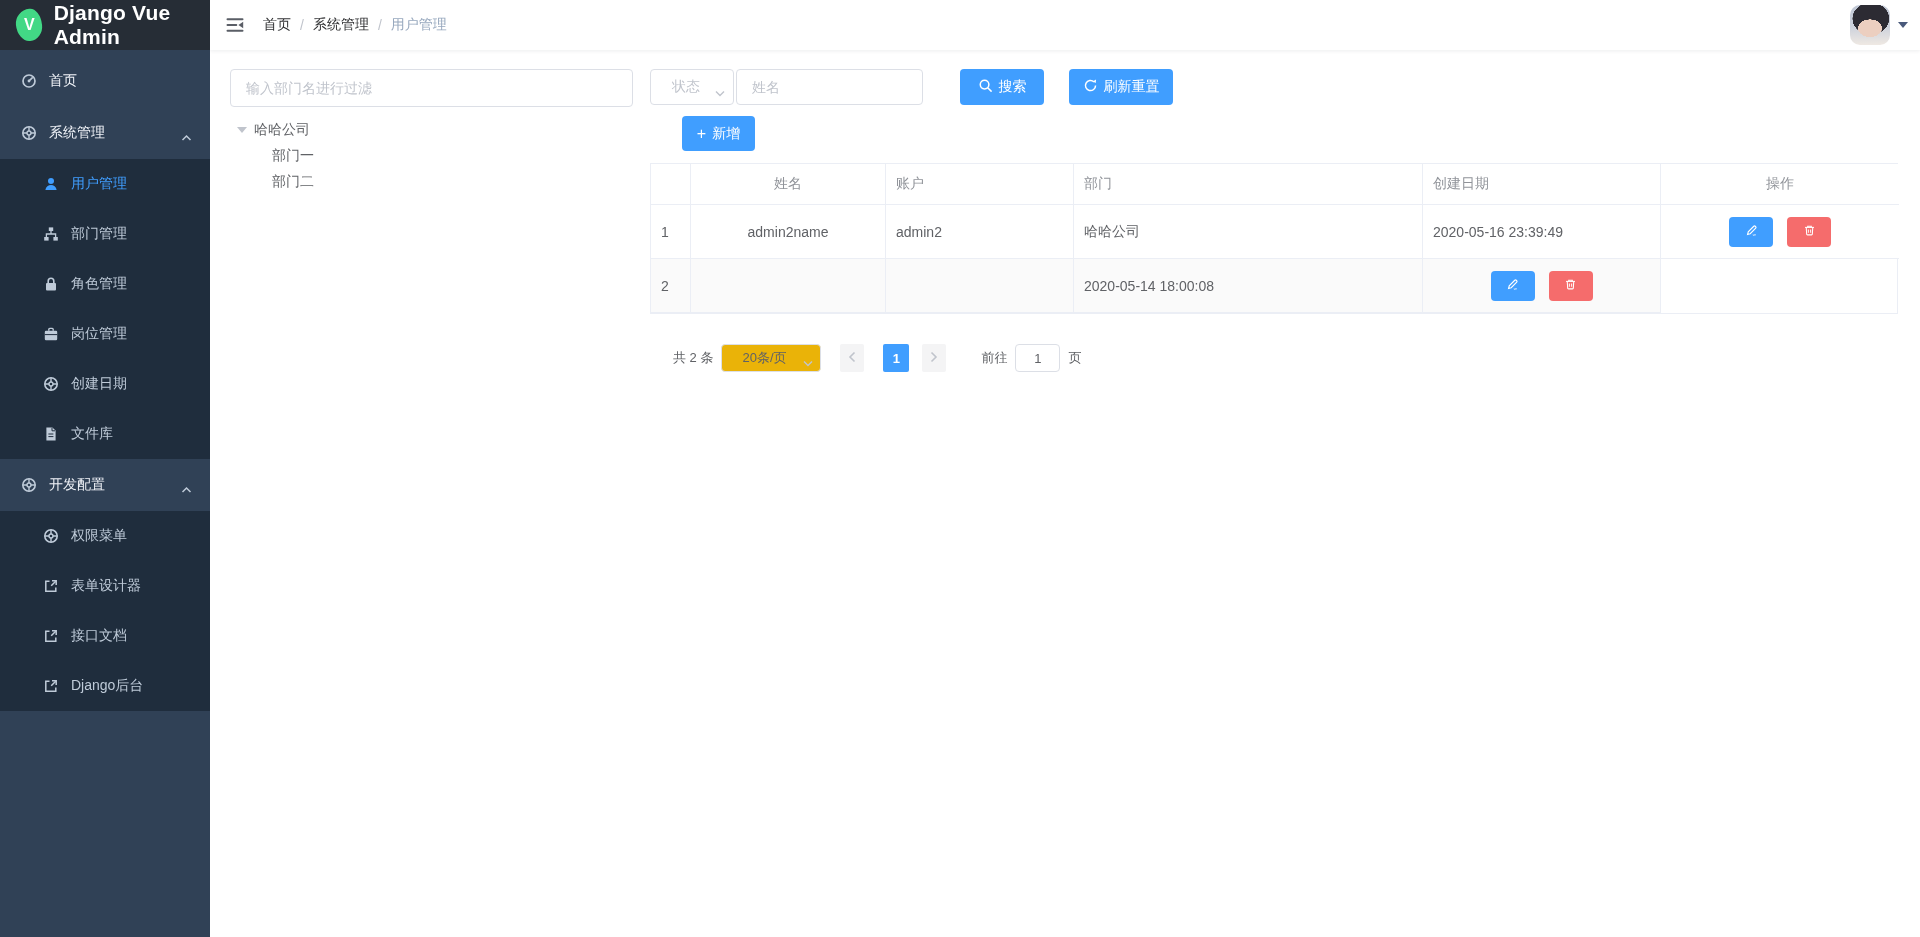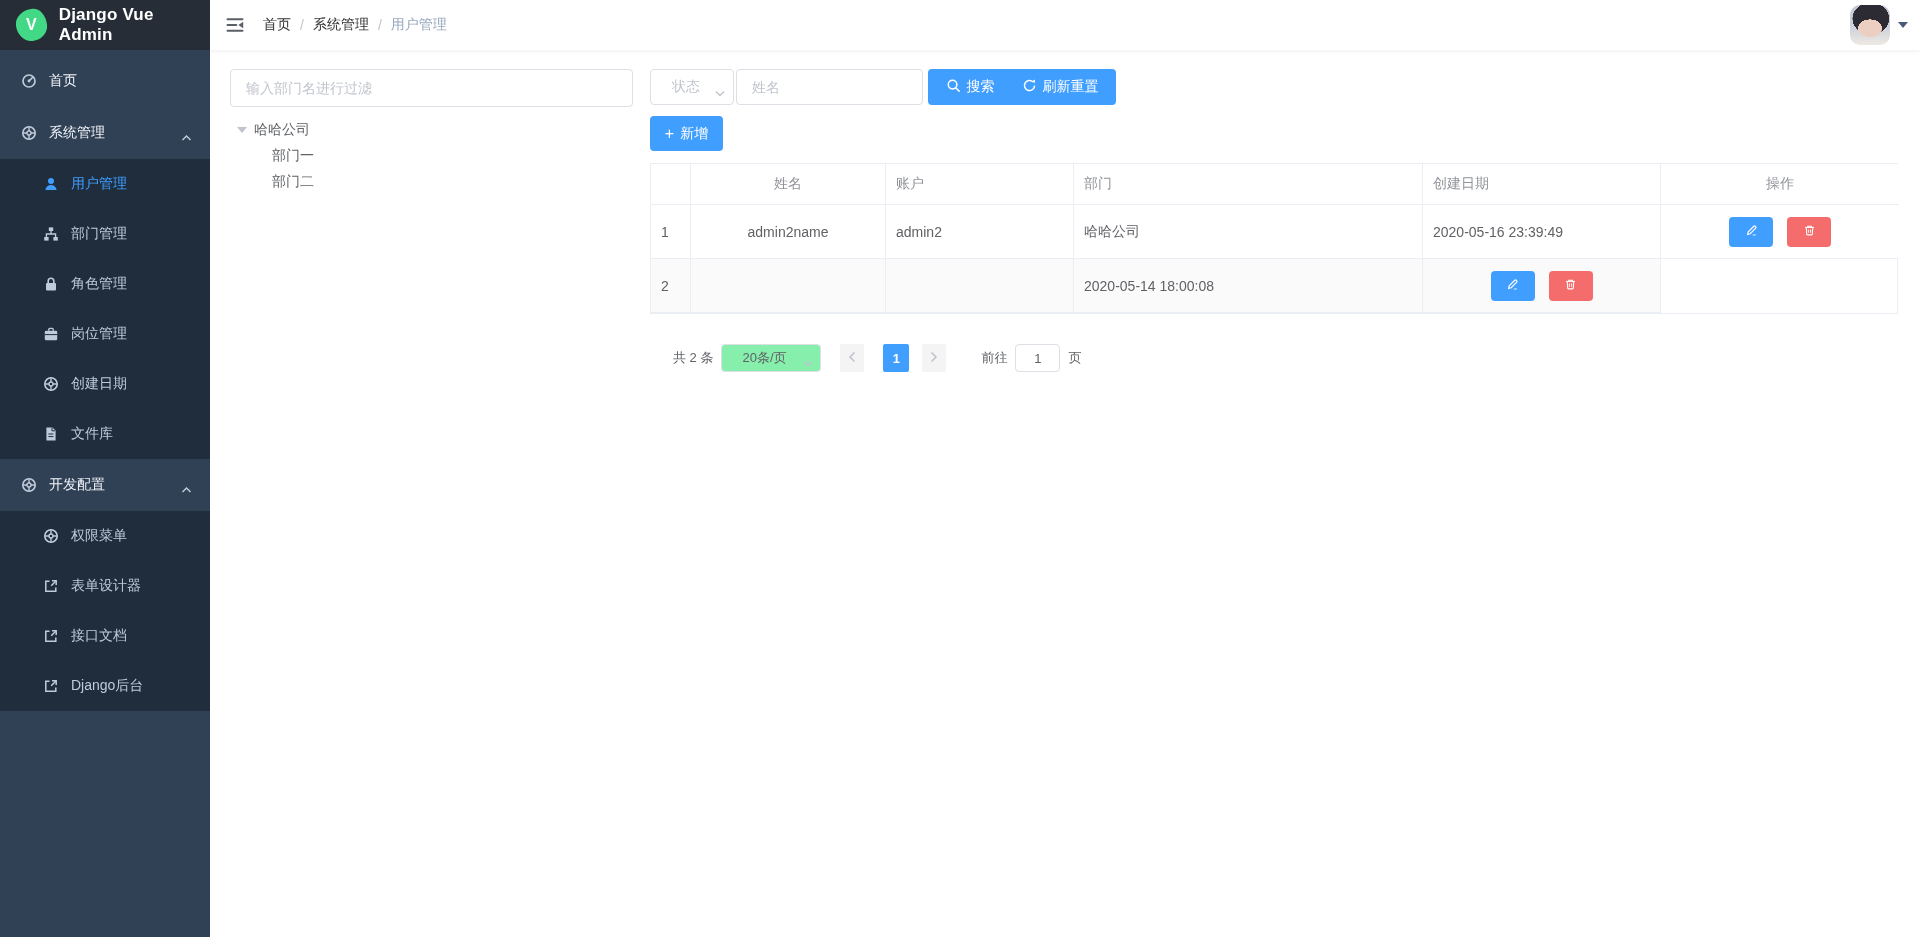--- a/index.html
+++ b/index.html
@@ -5,21 +5,21 @@
   * { margin:0; padding:0; box-sizing:border-box; }
   html,body { width:1920px; height:937px; overflow:hidden; }
   body { font-family:"Liberation Sans","DejaVu Sans",sans-serif; background:#fff; position:relative; font-size:14px; }
 
   
   .sidebar { position:absolute; left:0; top:0; width:210px; height:937px; background:#304156; z-index:5; }
   .logo-row { height:50px; background:#262d36; display:flex; align-items:center; padding-left:16px; }
   .logo-mark { width:31px; height:32px; background:#42d885; border-radius:58% 42% 52% 48% / 46% 54% 46% 54%;
                transform:rotate(-6deg); display:flex; align-items:center; justify-content:center; }
   .logo-mark span { color:#fff; font-weight:bold; font-size:16px; transform:rotate(6deg); }
-  .logo-title { color:#fff; font-weight:bold; font-size:17px; margin-left:12px; letter-spacing:.2px; }
+  .logo-title { color:#fff; font-weight:bold; font-size:21px; margin-left:12px; letter-spacing:.2px; }
 
   .menu { padding-top:5px; }
   .mi { display:flex; align-items:center; cursor:pointer; position:relative; }
   .mi .ic { width:16px; height:16px; display:inline-flex; align-items:center; justify-content:center; flex:none; }
   .mi .lbl { margin-left:12px; white-space:nowrap; }
   .mi.root { height:52px; padding-left:21px; color:#f0f3f8; }
   .mi.root .ic { color:#bfcbd9; }
   .mi.sub { height:50px; padding-left:43px; color:#bfcbd9; }
   .mi.sub .ic { color:#bfcbd9; }
   .submenu { background:#1f2d3d; }
@@ -61,23 +61,23 @@
                 border-top:6px solid #c0c4cc; margin-right:7px; }
 
   .right-panel { position:absolute; left:440px; top:19px; width:1248px; }
   .filter-row { position:relative; height:36px; }
   .sel { position:absolute; border:1px solid #dcdfe6; border-radius:4px; height:36px; display:flex;
          align-items:center; padding:0 24px 0 12px; color:#c0c4cc; cursor:pointer; background:#fff; }
   .sel .chev { position:absolute; right:8px; top:50%; margin-top:-3px; }
   #status-select { left:0; width:84px;justify-content:center; }
   .name-input { position:absolute; left:86px; width:187px; height:36px; }
   .btn { border:none; border-radius:4px; background:#409eff; color:#fff; font-size:14px; display:inline-flex;
-         align-items:center; justify-content:center; gap:6px; cursor:pointer; font-family:inherit; }
+         align-items:center; justify-content:center; gap:6px; cursor:pointer; font-family:inherit;margin-left:32px; }
   #search-btn { position:absolute; left:278px; top:0; width:84px; height:36px; }
-  #reset-btn  { position:absolute; left:354px; top:0; width:112px; height:36px; }
+  #reset-btn  { position:absolute; left:387px; top:0; width:104px; height:36px; }
   #add-btn    { position:absolute; left:0; top:47px; width:73px; height:35px; }
   .plus-glyph { font-size:16px; font-weight:400; line-height:1; }
 
   
   .table { position:absolute; left:0; top:94px; width:1248px; border:1px solid #ebeef5;
            display:grid; grid-template-columns:40px 195px 188px 349px 238px 238px; font-size:14px; }
   .tcell { border-right:1px solid #ebeef5; border-bottom:1px solid #ebeef5; display:flex; align-items:center;
            padding:0 10px; min-height:0; background:#fff; }
   .tcell:nth-child(6n) { border-right:none; }
   .th { height:41px; color:#909399; }
@@ -88,21 +88,21 @@
               justify-content:center; cursor:pointer; }
   .btn-edit { background:#409eff; margin-right:14px; }
   .btn-del  { background:#f56c6c; }
 
   
   .pagination { position:absolute; left:0; top:275px; height:28px; display:flex; align-items:center;
                 padding-left:23px; font-size:13px; color:#606266;justify-content:space-between; }
   .pg-total { margin-right:8px; }
   .pg-size { position:relative; width:100px; height:28px; border:1px solid #dcdfe6; border-radius:4px;
              display:flex; align-items:center; justify-content:center; color:#606266; margin-right:19px;
-             cursor:pointer; background:#86efac; padding-right:14px; }
+             cursor:pointer; background:#eab308; padding-right:14px; }
   .pg-size .chev { position:absolute; right:7px; top:50%; margin-top:-3px; }
   .pg-btn { width:24px; height:28px; background:#f4f4f5; border:none; border-radius:2px; display:inline-flex;
             align-items:center; justify-content:center; cursor:pointer; }
   .pg-prev { margin-right:19px; }
   .pg-next { margin-right:35px; }
   .pg-page { width:26px; height:28px; background:#409eff; color:#fff; border-radius:2px; display:inline-flex;
              align-items:center; justify-content:center; margin-right:13px; cursor:pointer; font-weight:bold; }
   .pg-goto-label { margin-right:8px; }
   .pg-goto-input { width:45px; height:28px; border:1px solid #dcdfe6; border-radius:4px; text-align:center;
                    color:#606266; font-size:13px; margin-right:8px; outline:none; font-family:inherit; }

